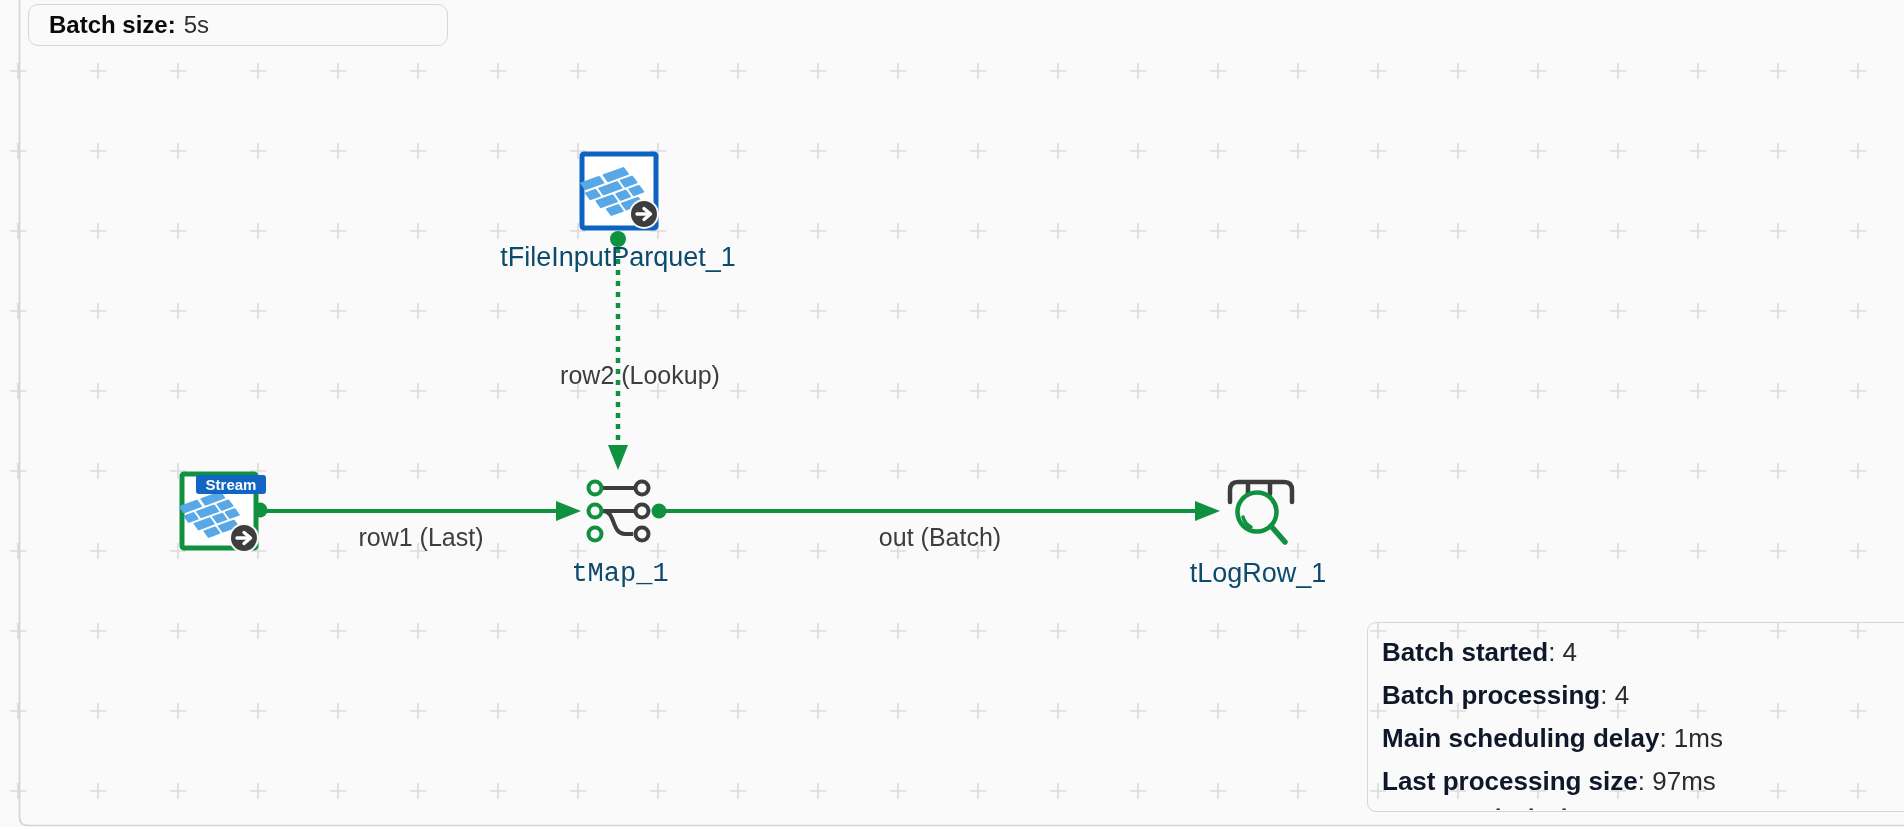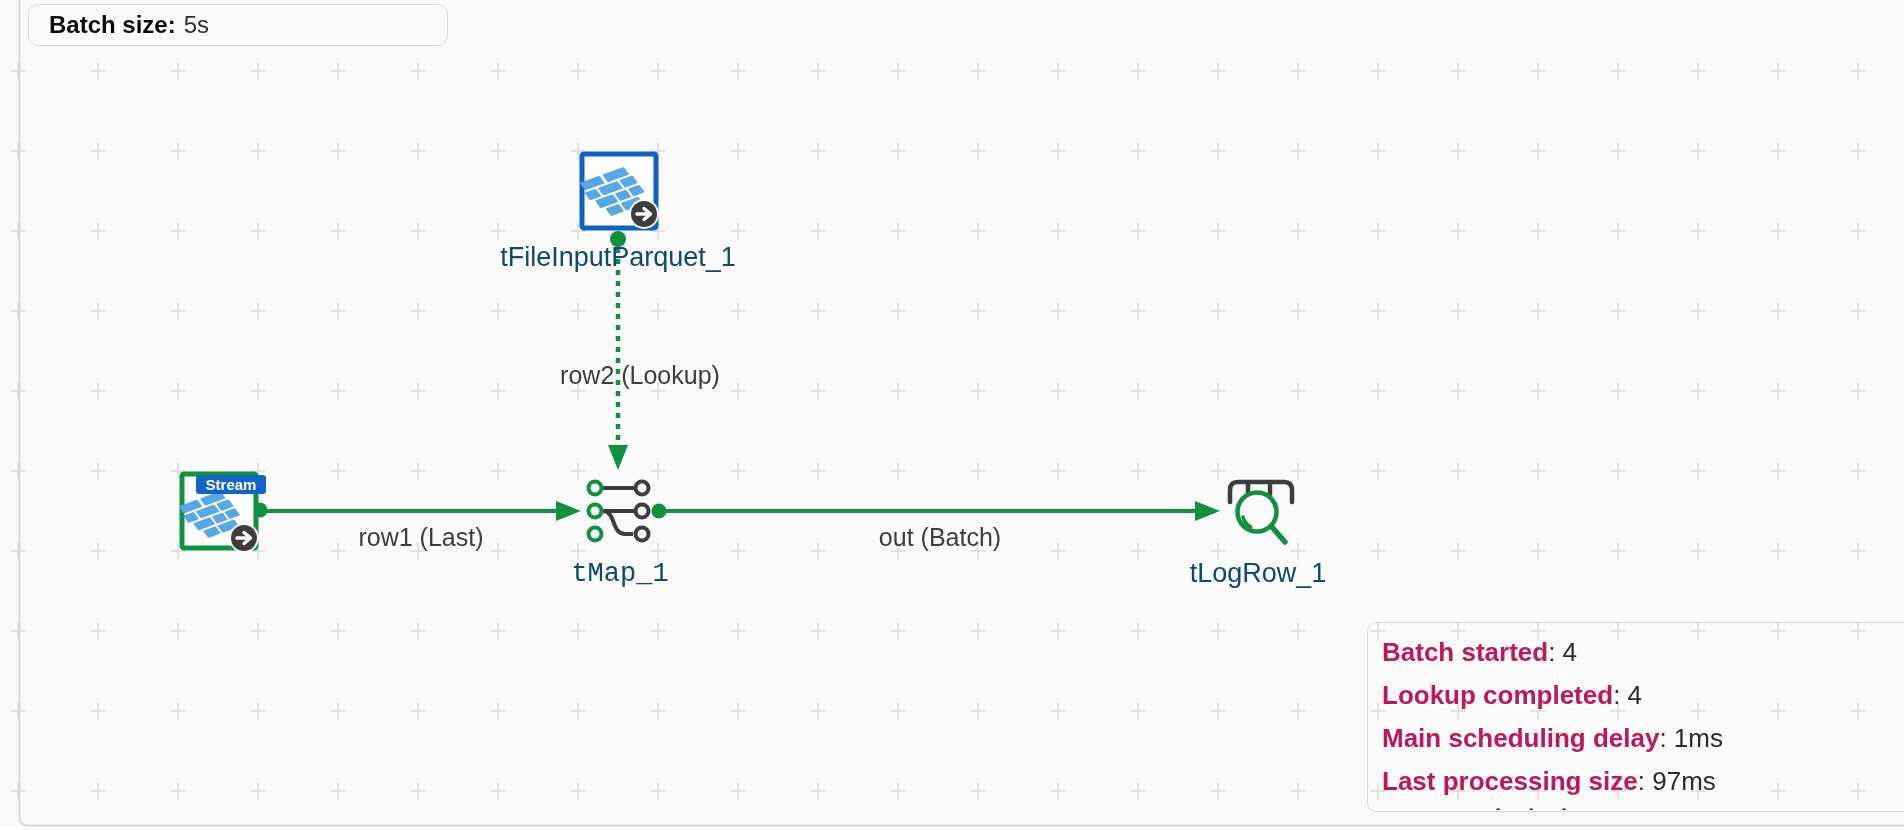--- a/index.html
+++ b/index.html
@@ -13,21 +13,21 @@
              font-size:24px;color:#2e2e2e;}
   #batch-box b{color:#0a0a0a;margin-right:8px;font-weight:700;}
   
   .comp-label{transform:translateX(-50%);font-size:27px;color:#0c4a6e;}
   .link-label{transform:translateX(-50%);font-size:25px;color:#3d3d3d;}
   
   #stats-box{left:1367px;top:622px;width:560px;height:190px;border:1.6px solid #d7d7d7;
              border-radius:9px;background:transparent;padding:8px 0 0 14px;box-sizing:border-box;
              font-size:26px;color:#2b2b2b;overflow:hidden;}
   .stat-line{line-height:43px;height:43px;}
-  .stat-line b{color:#be185d;font-weight:700;}
+  .stat-line b{color:#0f172a;font-weight:700;}
   #stats-clipped{left:1496px;top:801px;font-size:13px;font-weight:700;color:#333;
                  letter-spacing:6px;word-spacing:13px;}
   #bottom-strip{left:0;top:827px;width:1904px;height:3px;background:#ffffff;}
 </style>
 </head>
 <body>
 
 <div id="screen">
 
   <svg width="1904" height="830" viewBox="0 0 1904 830">
@@ -137,21 +137,21 @@
 
   <div class="overlay link-label" style="left:421px;top:523px;">row1 (Last)</div>
   <div class="overlay link-label" style="left:620px;top:361px;margin-left:20px;">row2 (Lookup)</div>
   <div class="overlay link-label" style="left:940px;top:523px;">out (Batch)</div>
 
   <div id="stats-box" class="overlay">
     <div class="stat-line">
       <b>Batch started</b><span>: </span><span>4</span>
     </div>
     <div class="stat-line">
-      <b>Lookup completed</b><span>: </span><span>4</span>
+      <b>Batch processing</b><span>: </span><span>4</span>
     </div>
     <div class="stat-line">
       <b>Main scheduling delay</b><span>: </span><span>1ms</span>
     </div>
     <div class="stat-line">
       <b>Last processing size</b><span>: </span><span>97ms</span>
     </div>
   </div>
   <div id="stats-clipped" class="overlay">- - -</div>
 

